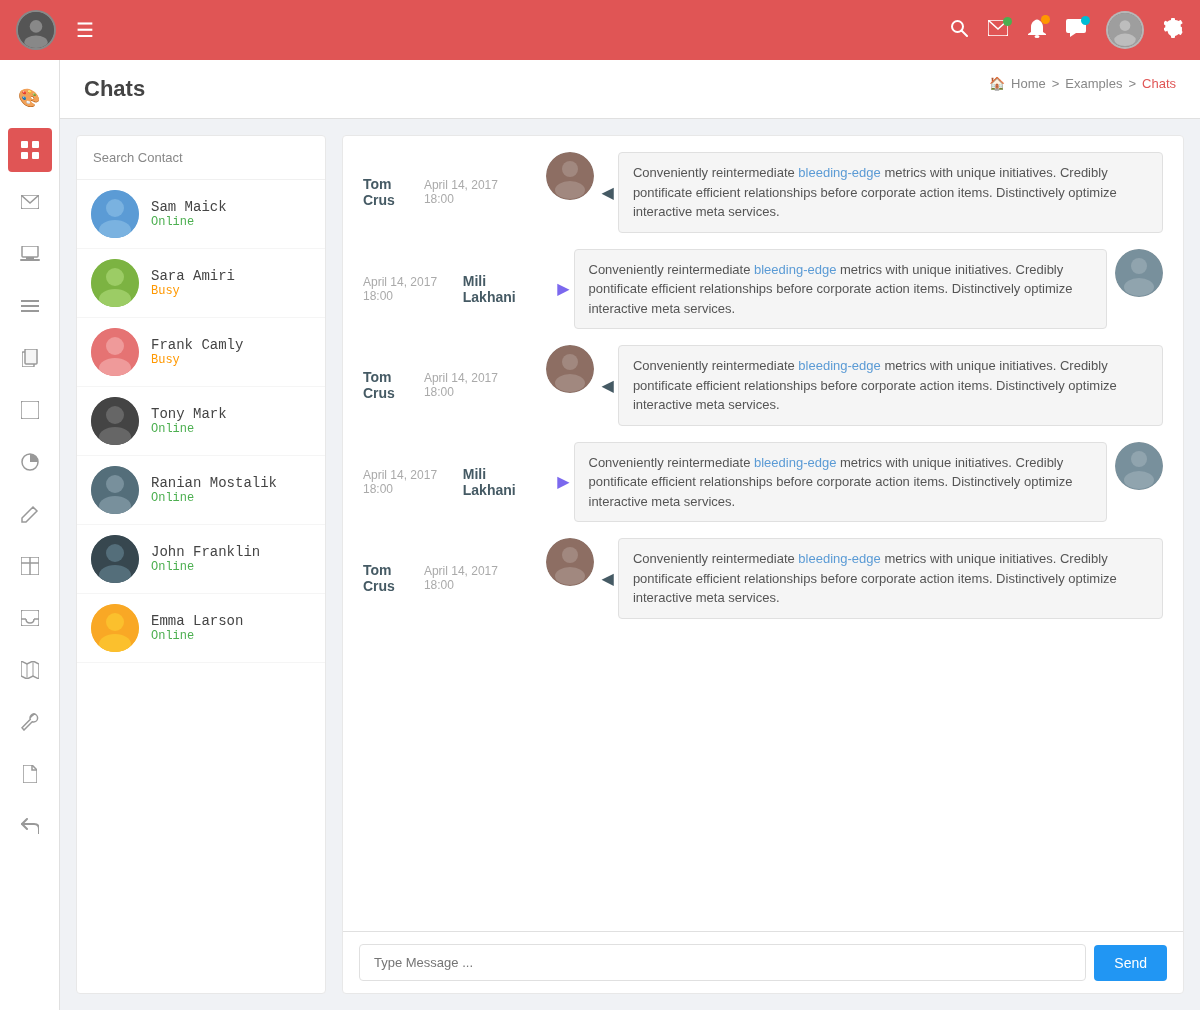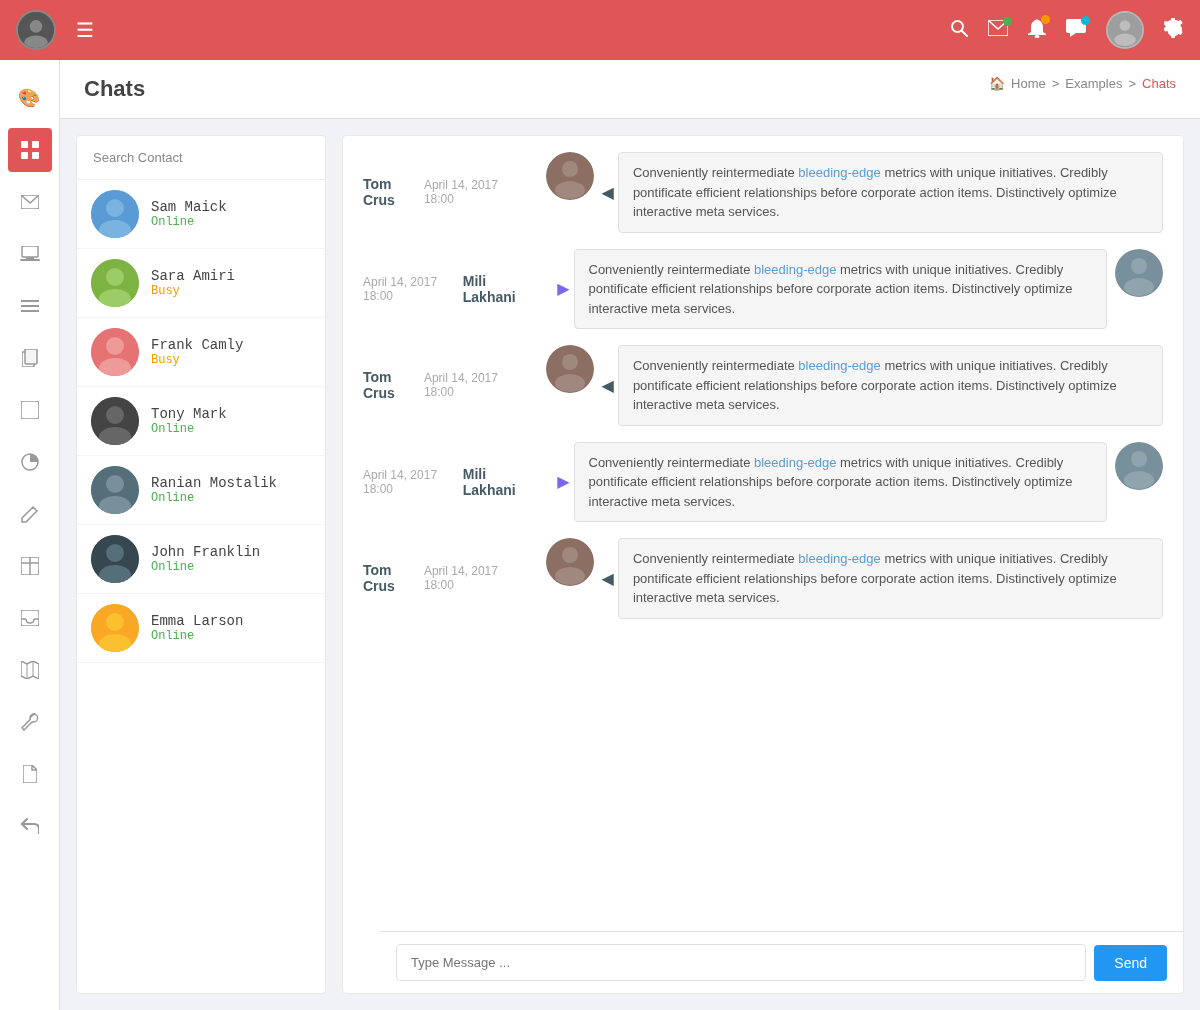--- a/index.html
+++ b/index.html
@@ -175,21 +175,20 @@
       max-width: 580px;
     }
 
     .chat-input-area {
       border-top: 1px solid #e0e0e0;
       padding: 12px 16px;
       display: flex;
       align-items: center;
       gap: 8px;
       flex-shrink: 0;
-      margin-left: 37px;
     }
     .chat-input {
       flex: 1;
       border: 1px solid #e0e0e0;
       border-radius: 4px;
       padding: 10px 14px;
       font-size: 13px;
       color: #999;
       outline: none;
     }

